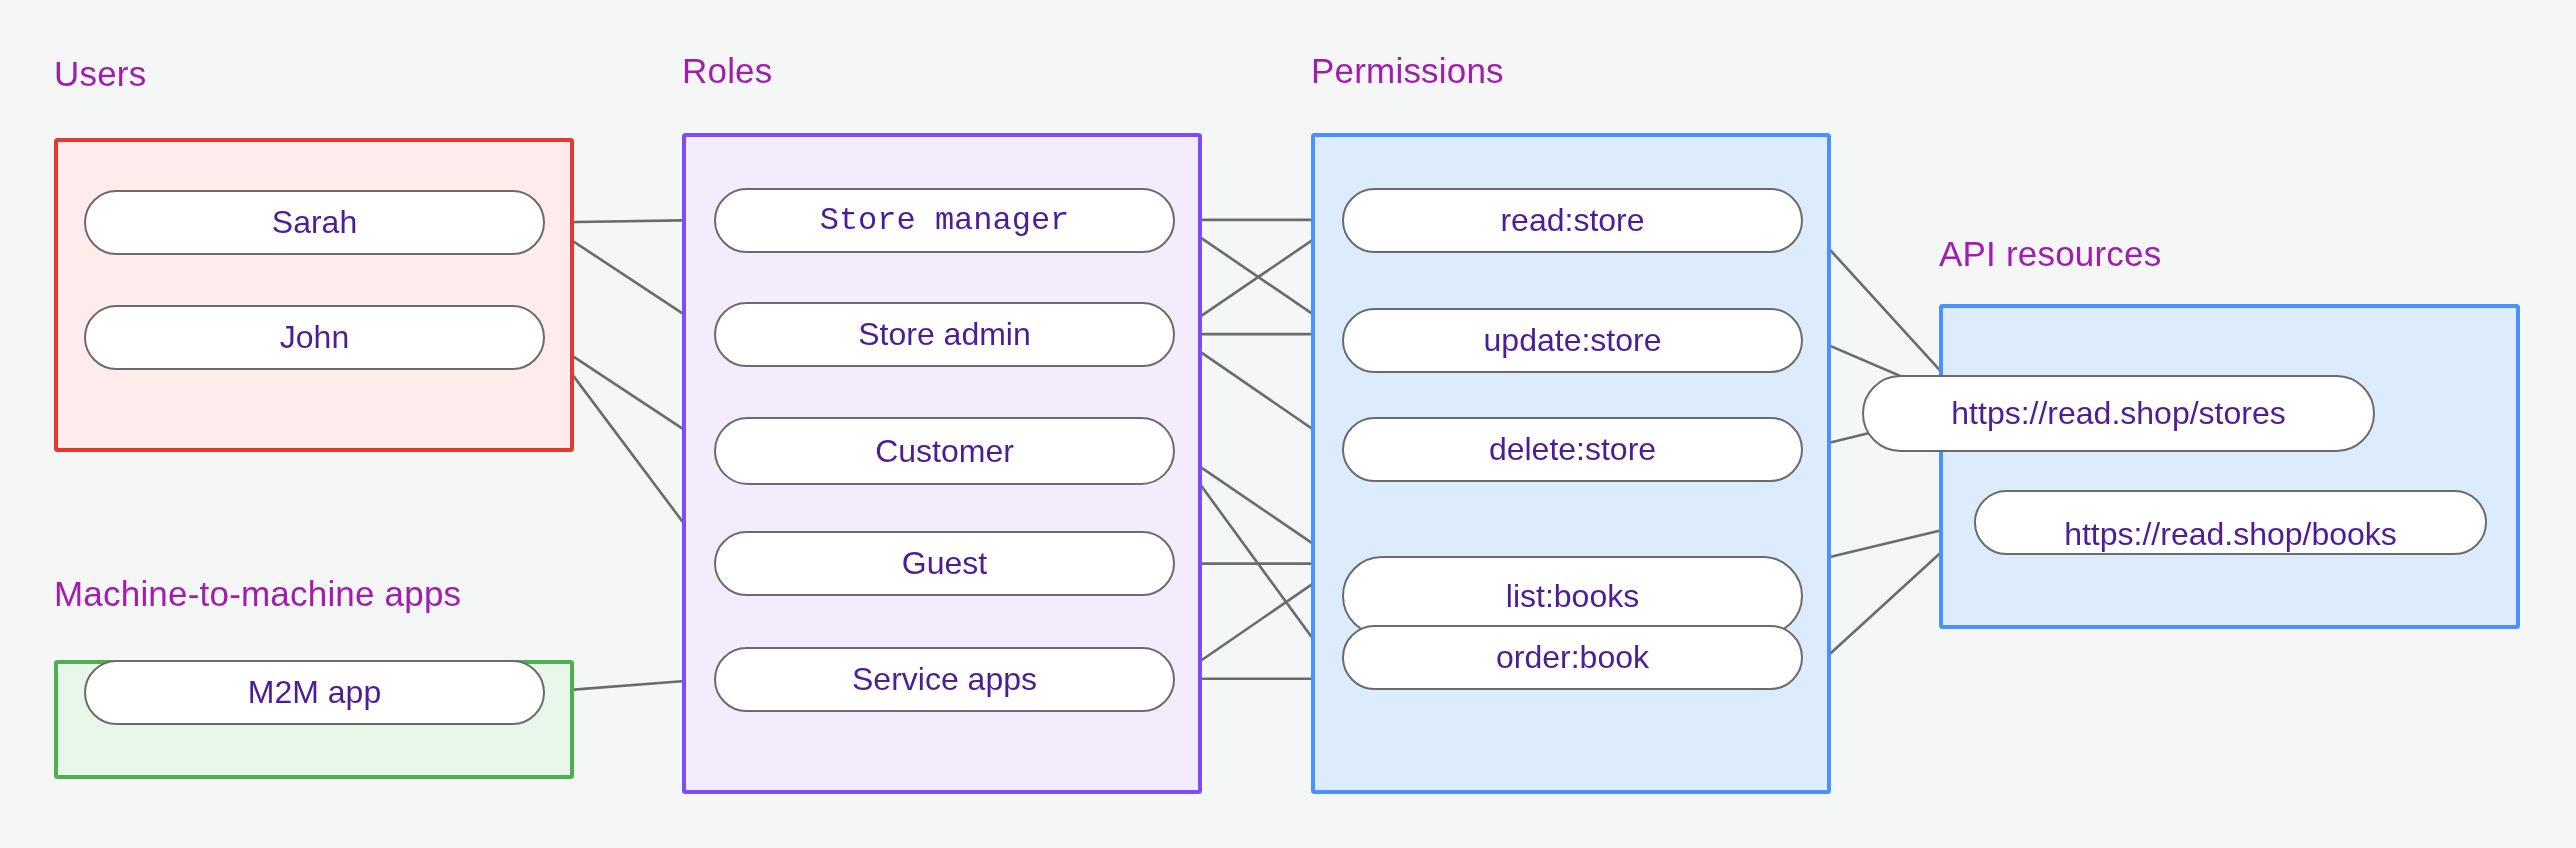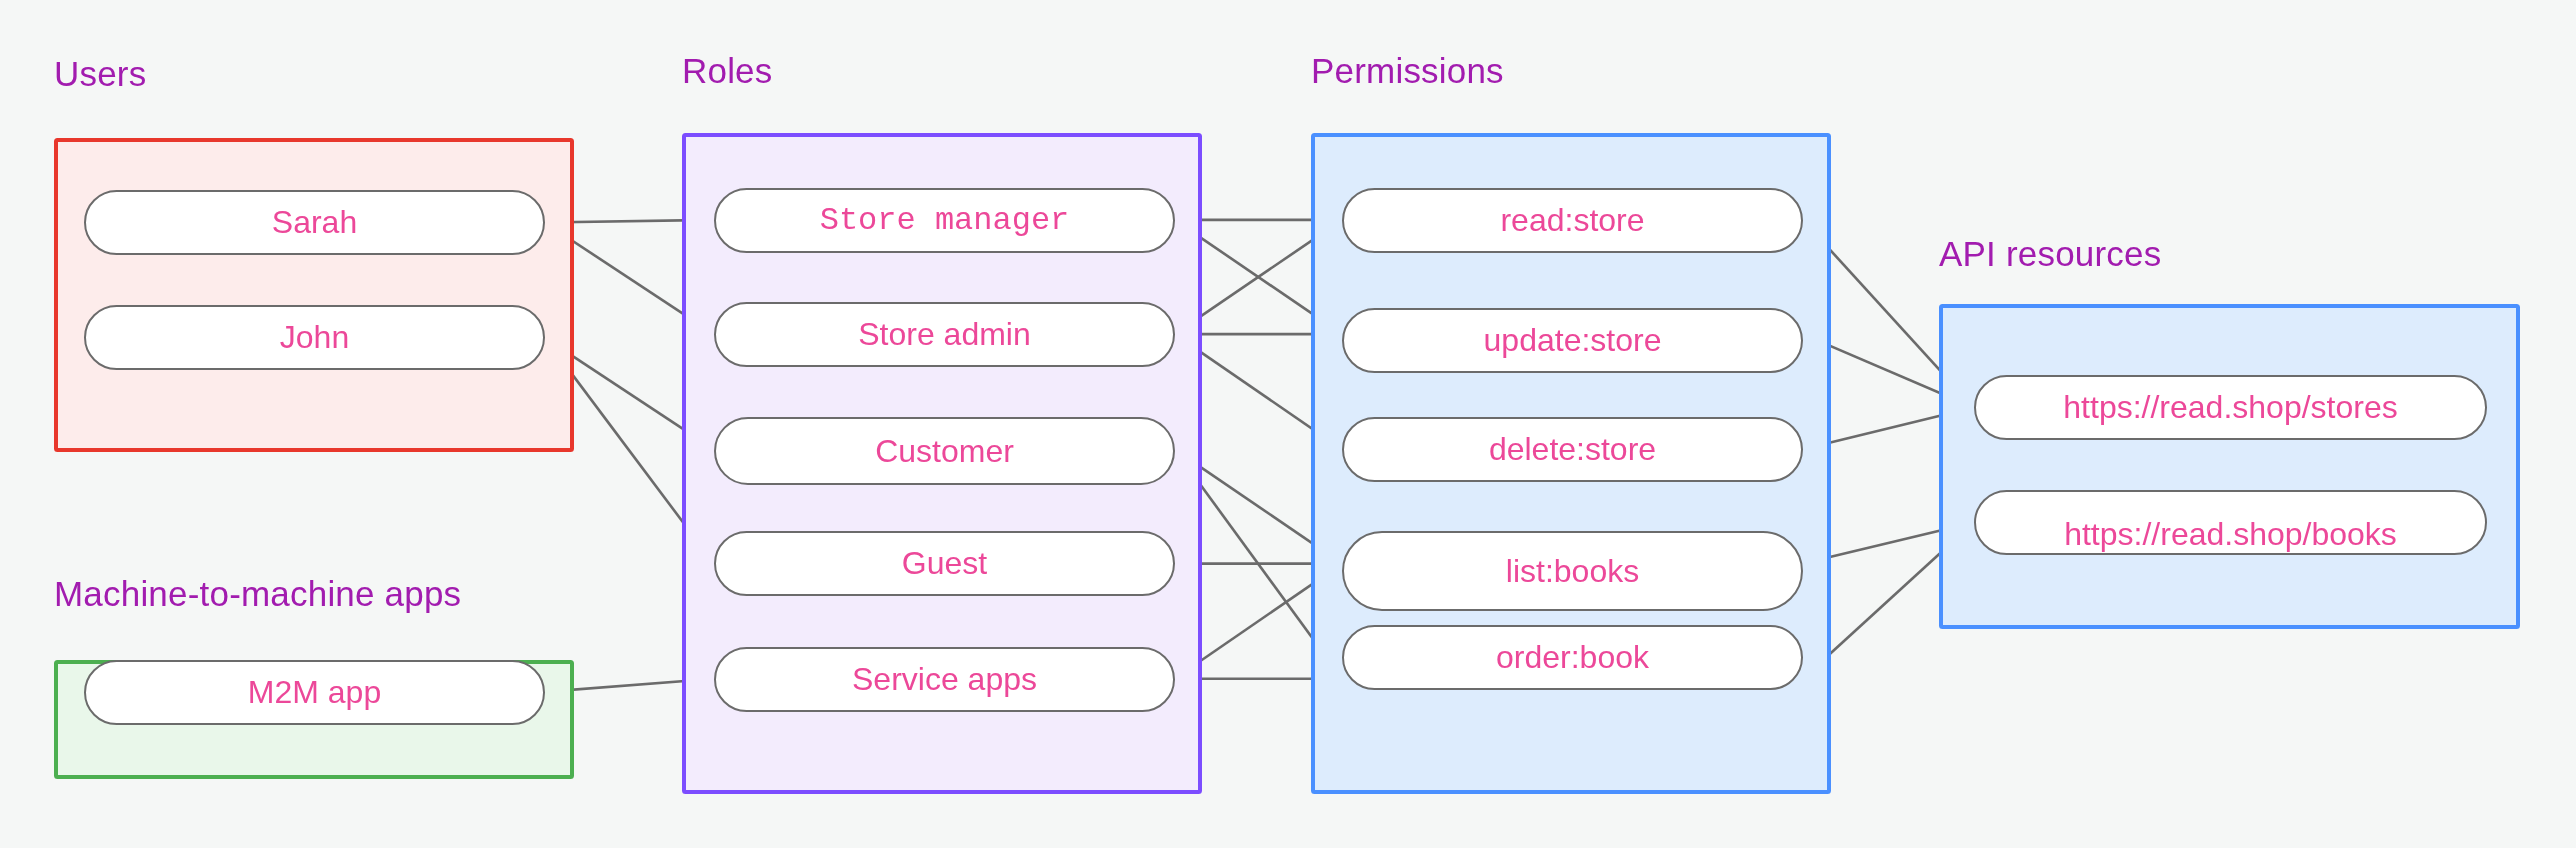--- a/index.html
+++ b/index.html
@@ -46,21 +46,21 @@
   .node {
     position: absolute;
     box-sizing: border-box;
     background: #ffffff;
     border: 2.6px solid #6b6b6b;
     border-radius: 872px;
     display: flex;
     align-items: center;
     justify-content: center;
     font-size: 32px;
-    color: #ec4899;
+    color: #4c1d95;
     white-space: nowrap;
   }
 </style>
 </head>
 <body>
 
 <div id="canvas">
   <svg id="edges" xmlns="http://www.w3.org/2000/svg" viewBox="0 0 2952 972">
       <line x1="624" y1="255" x2="818" y2="252" stroke="#6b6b6b" stroke-width="3"></line>
       <line x1="624" y1="255" x2="818" y2="383" stroke="#6b6b6b" stroke-width="3"></line>
@@ -134,27 +134,27 @@
       </div>
       <div class="node" style="left: 1342px; top: 188px; width: 461px; height: 65px;">
         <span>read:store</span>
       </div>
       <div class="node" style="left: 1342px; top: 302px; width: 461px; height: 65px; margin-top: 6px;">
         <span>update:store</span>
       </div>
       <div class="node" style="left: 1342px; top: 417px; width: 461px; height: 65px;">
         <span>delete:store</span>
       </div>
-      <div class="node" style="left: 1342px; top: 531px; width: 461px; height: 80px;">
+      <div class="node" style="left: 1342px; top: 556px; width: 461px; height: 80px;">
         <span>list:books</span>
       </div>
       <div class="node" style="left: 1342px; top: 625px; width: 461px; height: 65px;">
         <span>order:book</span>
       </div>
-      <div class="node" style="left: 1974px; top: 375px; width: 513px; height: 65px;">
+      <div class="node" style="left: 1862px; top: 375px; width: 513px; height: 77px;">
         <span>https://read.shop/stores</span>
       </div>
       <div class="node" style="left: 1974px; top: 490px; width: 513px; height: 65px; align-items: flex-end;">
         <span>https://read.shop/books</span>
       </div>
     </div>
 </div>
 
 
 </body></html>

